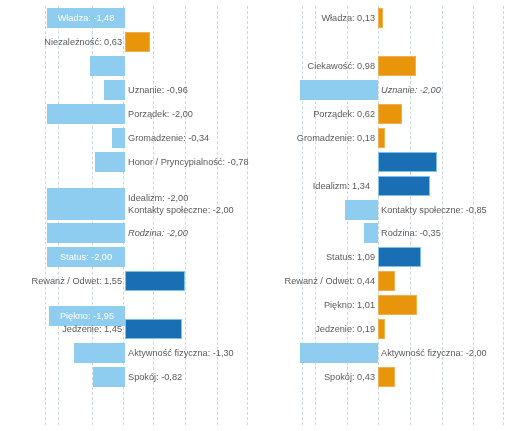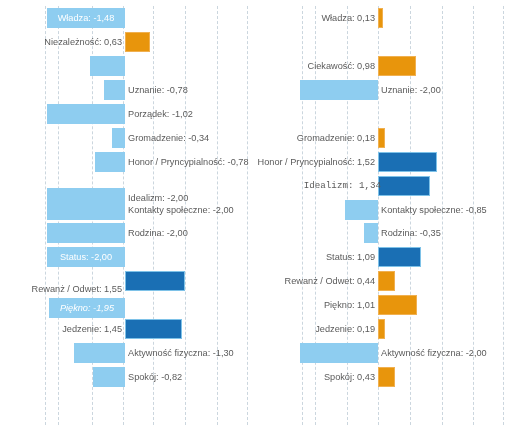--- a/index.html
+++ b/index.html
@@ -93,55 +93,55 @@
         </div>
         <div class="row" style="top: 29.94px;">
           <div class="bar pos-weak" style="left: 125px; width: 24.57px;"></div>
           <div class="lbl outside" style="right: 136px; text-align: right;">Niezależność: 0,63</div>
         </div>
         <div class="row" style="top: 53.88px;">
           <div class="bar neg-weak" style="left: 89.9px; width: 35.1px;"></div>
         </div>
         <div class="row" style="top: 77.82px;">
           <div class="bar neg-weak" style="left: 103.94px; width: 21.06px;"></div>
-          <div class="lbl outside" style="left: 128px; text-align: left;">Uznanie: -0,78</div>
+          <div class="lbl outside" style="left: 128px; text-align: left;">Uznanie: -0,96</div>
         </div>
         <div class="row" style="top: 101.76px;">
           <div class="bar neg-strong" style="left: 47px; width: 78px;"></div>
-          <div class="lbl outside" style="left: 128px; text-align: left;">Porządek: -1,02</div>
+          <div class="lbl outside" style="left: 128px; text-align: left;">Porządek: -2,00</div>
         </div>
         <div class="row" style="top: 125.7px;">
           <div class="bar neg-weak" style="left: 111.74px; width: 13.26px;"></div>
           <div class="lbl outside" style="left: 128px; text-align: left;">Gromadzenie: -0,34</div>
         </div>
         <div class="row" style="top: 149.64px;">
           <div class="bar neg-weak" style="left: 94.58px; width: 30.42px;"></div>
           <div class="lbl outside" style="left: 128px; text-align: left;">Honor / Pryncypialność: -0,78</div>
         </div>
         <div class="row" style="top: 173.58px; margin-top: 12px;">
           <div class="bar neg-strong" style="left: 47px; width: 78px;"></div>
           <div class="lbl outside" style="left: 128px; text-align: left;">Idealizm: -2,00</div>
         </div>
         <div class="row" style="top: 197.52px;">
           <div class="bar neg-strong" style="left: 47px; width: 78px;"></div>
           <div class="lbl outside" style="left: 128px; text-align: left;">Kontakty społeczne: -2,00</div>
         </div>
         <div class="row" style="top: 221.46px;">
           <div class="bar neg-strong" style="left: 47px; width: 78px;"></div>
-          <div class="lbl outside" style="left: 128px; text-align: right;">Rodzina: -2,00</div>
+          <div class="lbl outside" style="left: 128px; text-align: right; font-style: italic;">Rodzina: -2,00</div>
         </div>
         <div class="row" style="top: 245.4px;">
           <div class="bar neg-strong" style="left: 47px; width: 78px;"></div>
           <div class="lbl inside-light" style="left: 47px; width: 78px; text-align: center;">Status: -2,00</div>
         </div>
         <div class="row" style="top: 269.34px;">
           <div class="bar pos-strong" style="left: 125px; width: 60.45px;"></div>
-          <div class="lbl outside" style="right: 136px;  margin-top: 8px;">Rewanż / Odwet: 1,55</div>
-        </div>
-        <div class="row" style="top: 296px; font-style: italic;">
+          <div class="lbl outside" style="right: 136px; ">Rewanż / Odwet: 1,55</div>
+        </div>
+        <div class="row" style="top: 304px;">
           <div class="bar neg-strong" style="left: 48.95px; width: 76.05px;"></div>
           <div class="lbl inside-light" style="left: 48.95px; width: 76.05px; text-align: center;">Piękno: -1,95</div>
         </div>
         <div class="row" style="top: 317.22px;">
           <div class="bar pos-strong" style="left: 125px; width: 56.55px;"></div>
           <div class="lbl outside" style="right: 136px; text-align: right;">Jedzenie: 1,45</div>
         </div>
         <div class="row" style="top: 341.16px;">
           <div class="bar neg-strong" style="left: 74.3px; width: 50.7px;"></div>
           <div class="lbl outside" style="left: 128px; text-align: left;">Aktywność fizyczna: -1,30</div>
@@ -168,33 +168,36 @@
         <div class="row" style="top: 6px;">
           <div class="bar pos-weak" style="left: 120px; width: 5.07px;"></div>
           <div class="lbl outside" style="right: 141px; text-align: right;">Władza: 0,13</div>
         </div>
         <div class="row" style="top: 53.88px;">
           <div class="bar pos-weak" style="left: 120px; width: 38.22px;"></div>
           <div class="lbl outside" style="right: 141px; text-align: right;">Ciekawość: 0,98</div>
         </div>
         <div class="row" style="top: 77.82px;">
           <div class="bar neg-strong" style="left: 42px; width: 78px;"></div>
-          <div class="lbl outside" style="left: 123px; text-align: left;">Uznanie: -2,00</div>
+          <div class="lbl outside" style="left: 123px; text-align: left; font-style: italic;">Uznanie: -2,00</div>
+        </div>
+        <div class="row" style="top: 101.76px;">
+          <div class="bar pos-weak" style="left: 120px; width: 24.18px;"></div>
+          <div class="lbl outside" style="right: 141px; text-align: right;">Porządek: 0,62</div>
         </div>
         <div class="row" style="top: 125.7px;">
           <div class="bar pos-weak" style="left: 120px; width: 7.02px;"></div>
           <div class="lbl outside" style="right: 141px; text-align: right;">Gromadzenie: 0,18</div>
         </div>
         <div class="row" style="top: 149.64px;">
           <div class="bar pos-strong" style="left: 120px; width: 59.28px;"></div>
-          <div class="lbl outside" style="right: 141px; text-align: right;">Honor / Pryncypialność: 1,52</div>
         </div>
         <div class="row" style="top: 173.58px;">
           <div class="bar pos-strong" style="left: 120px; width: 52.26px;"></div>
-          <div class="lbl outside" style="right: 135px; text-align: center; font-family: Liberation Mono, monospace;">Idealizm: 1,34</div>
+          <div class="lbl outside" style="right: 146px; text-align: center;">Idealizm: 1,34</div>
         </div>
         <div class="row" style="top: 197.52px;">
           <div class="bar neg-weak" style="left: 86.85px; width: 33.15px;"></div>
           <div class="lbl outside" style="left: 123px; text-align: left;">Kontakty społeczne: -0,85</div>
         </div>
         <div class="row" style="top: 221.46px;">
           <div class="bar neg-weak" style="left: 106.35px; width: 13.65px;"></div>
           <div class="lbl outside" style="left: 123px; text-align: left;">Rodzina: -0,35</div>
         </div>
         <div class="row" style="top: 245.4px;">

